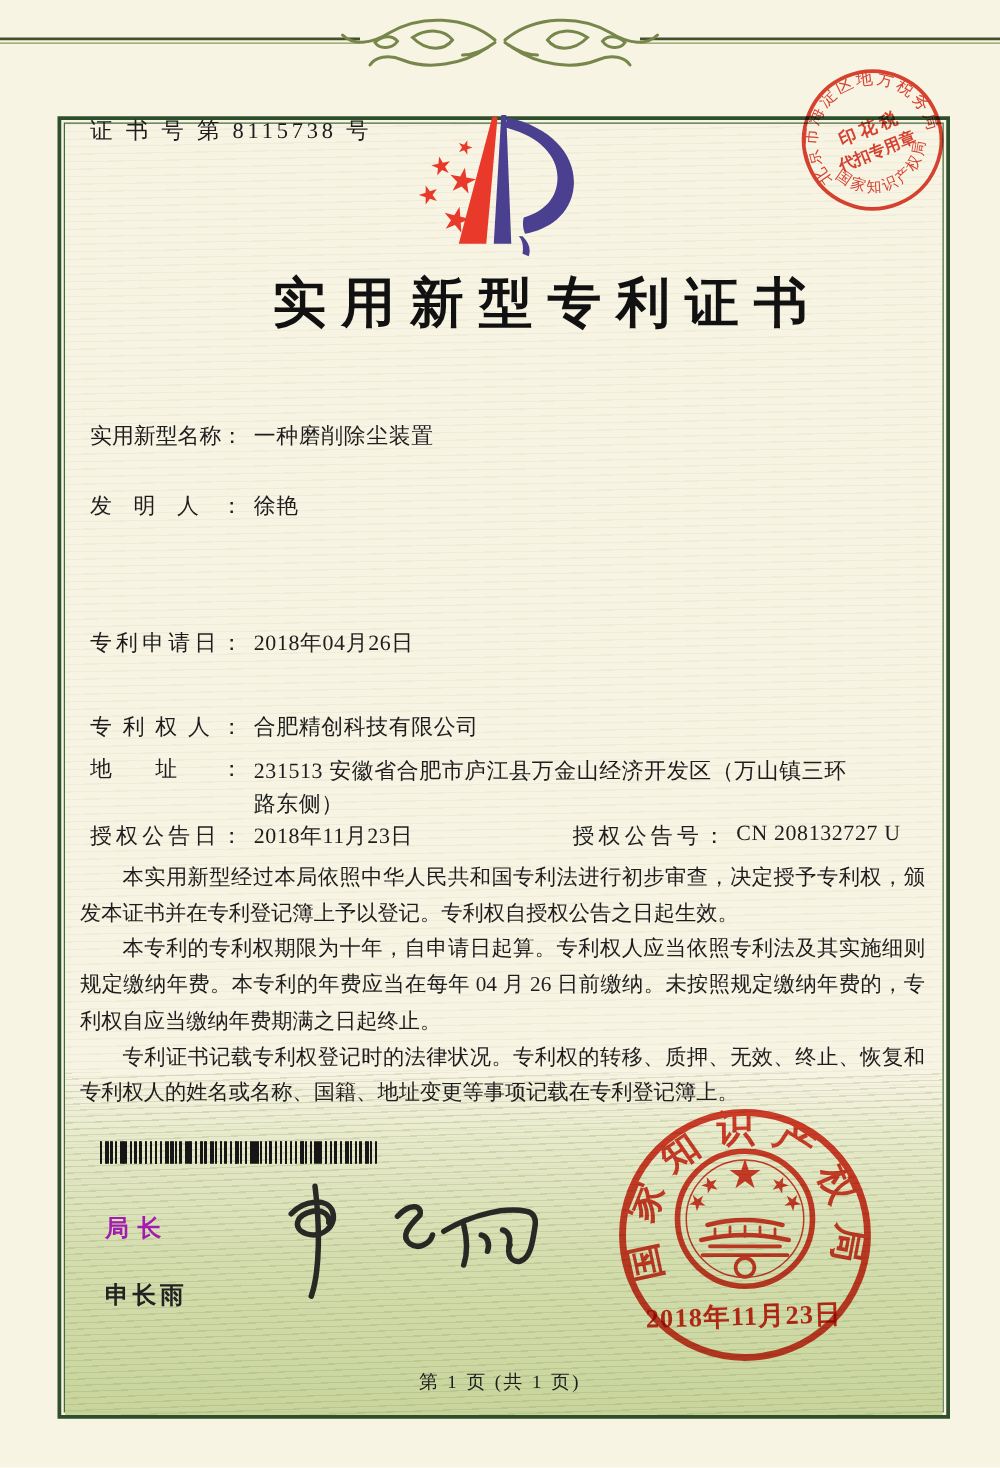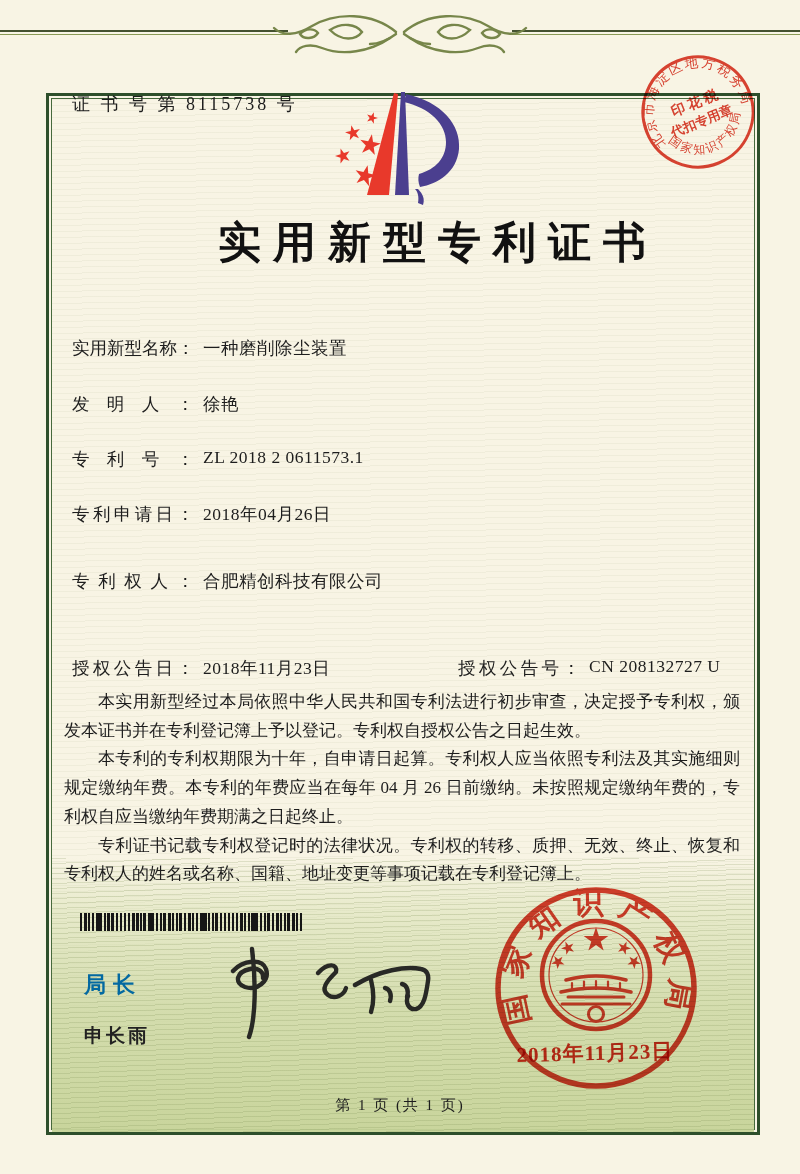--- a/index.html
+++ b/index.html
@@ -49,21 +49,21 @@
     text-align:justify;
   }
   .body-text p{margin:0;text-indent:2em;}
   .barcode{
     left:80px;top:913px;width:222px;height:18px;
     background-image:
       repeating-linear-gradient(90deg,#161616 0 2px,rgba(0,0,0,0) 2px 4px),
       repeating-linear-gradient(90deg,#161616 0 1px,rgba(0,0,0,0) 1px 9px),
       repeating-linear-gradient(90deg,rgba(0,0,0,0) 0 5px,#161616 5px 7px,rgba(0,0,0,0) 7px 13px);
   }
-  .director-label{left:84px;top:970px;font-size:22px;letter-spacing:7px;font-family:Liberation Mono, monospace;font-weight:600;color:#0369a1;}
+  .director-label{left:84px;top:970px;font-size:19px;letter-spacing:7px;font-family:Liberation Mono, monospace;font-weight:600;color:#a21caf;}
   .director-name{left:84px;top:1012px;font-size:19px;letter-spacing:3px;font-family:"Liberation Sans","DejaVu Sans",sans-serif;font-weight:600;color:#222;margin-top:11px;}
   .signature-svg{left:205px;top:933px;width:242px;height:118px;}
   .seal-svg{left:478px;top:876px;width:240px;height:218px;mix-blend-mode:multiply;}
   .seal-date{
     left:497px;top:1039px;width:196px;text-align:center;
     font-size:21px;font-weight:700;color:#d9301f;letter-spacing:1px;
     transform:rotate(-1.5deg); mix-blend-mode:multiply;
   }
   .tax-stamp-svg{left:624px;top:38px;width:148px;height:148px;mix-blend-mode:multiply;opacity:.9;}
   .logo-svg{left:322px;top:78px;width:160px;height:135px;}
@@ -140,28 +140,28 @@
   </svg>
 
   <div class="abs title">实用新型专利证书</div>
 
   <div class="abs field-row row-name">
     <span class="flabel">实用新型名称：</span><span class="fvalue">一种磨削除尘装置</span>
   </div>
   <div class="abs field-row row-inventor">
     <span class="flabel">发明人：</span><span class="fvalue">徐艳</span>
   </div>
-  <div class="abs field-row row-patentno">
-    <span class="flabel">专利号：</span><span class="fvalue">ZL 2018 2 0611573.1</span>
-  </div>
   <div class="abs field-row row-filing">
     <span class="flabel">专利申请日：</span><span class="fvalue">2018年04月26日</span>
   </div>
   <div class="abs field-row row-patentee">
     <span class="flabel">专利权人：</span><span class="fvalue">合肥精创科技有限公司</span>
+  </div>
+  <div class="abs field-row row-address">
+    <span class="flabel">地址：</span><span class="fvalue wrap">231513 安徽省合肥市庐江县万金山经济开发区（万山镇三环路东侧）</span>
   </div>
   <div class="abs field-row row-grant">
     <span class="flabel">授权公告日：</span><span class="fvalue">2018年11月23日</span>
     <span class="grant-no-group">
       <span class="flabel">授权公告号：</span><span class="fvalue">CN 208132727 U</span>
     </span>
   </div>
 
   <div class="abs body-text">
     <p>本实用新型经过本局依照中华人民共和国专利法进行初步审查，决定授予专利权，颁发本证书并在专利登记簿上予以登记。专利权自授权公告之日起生效。</p>

